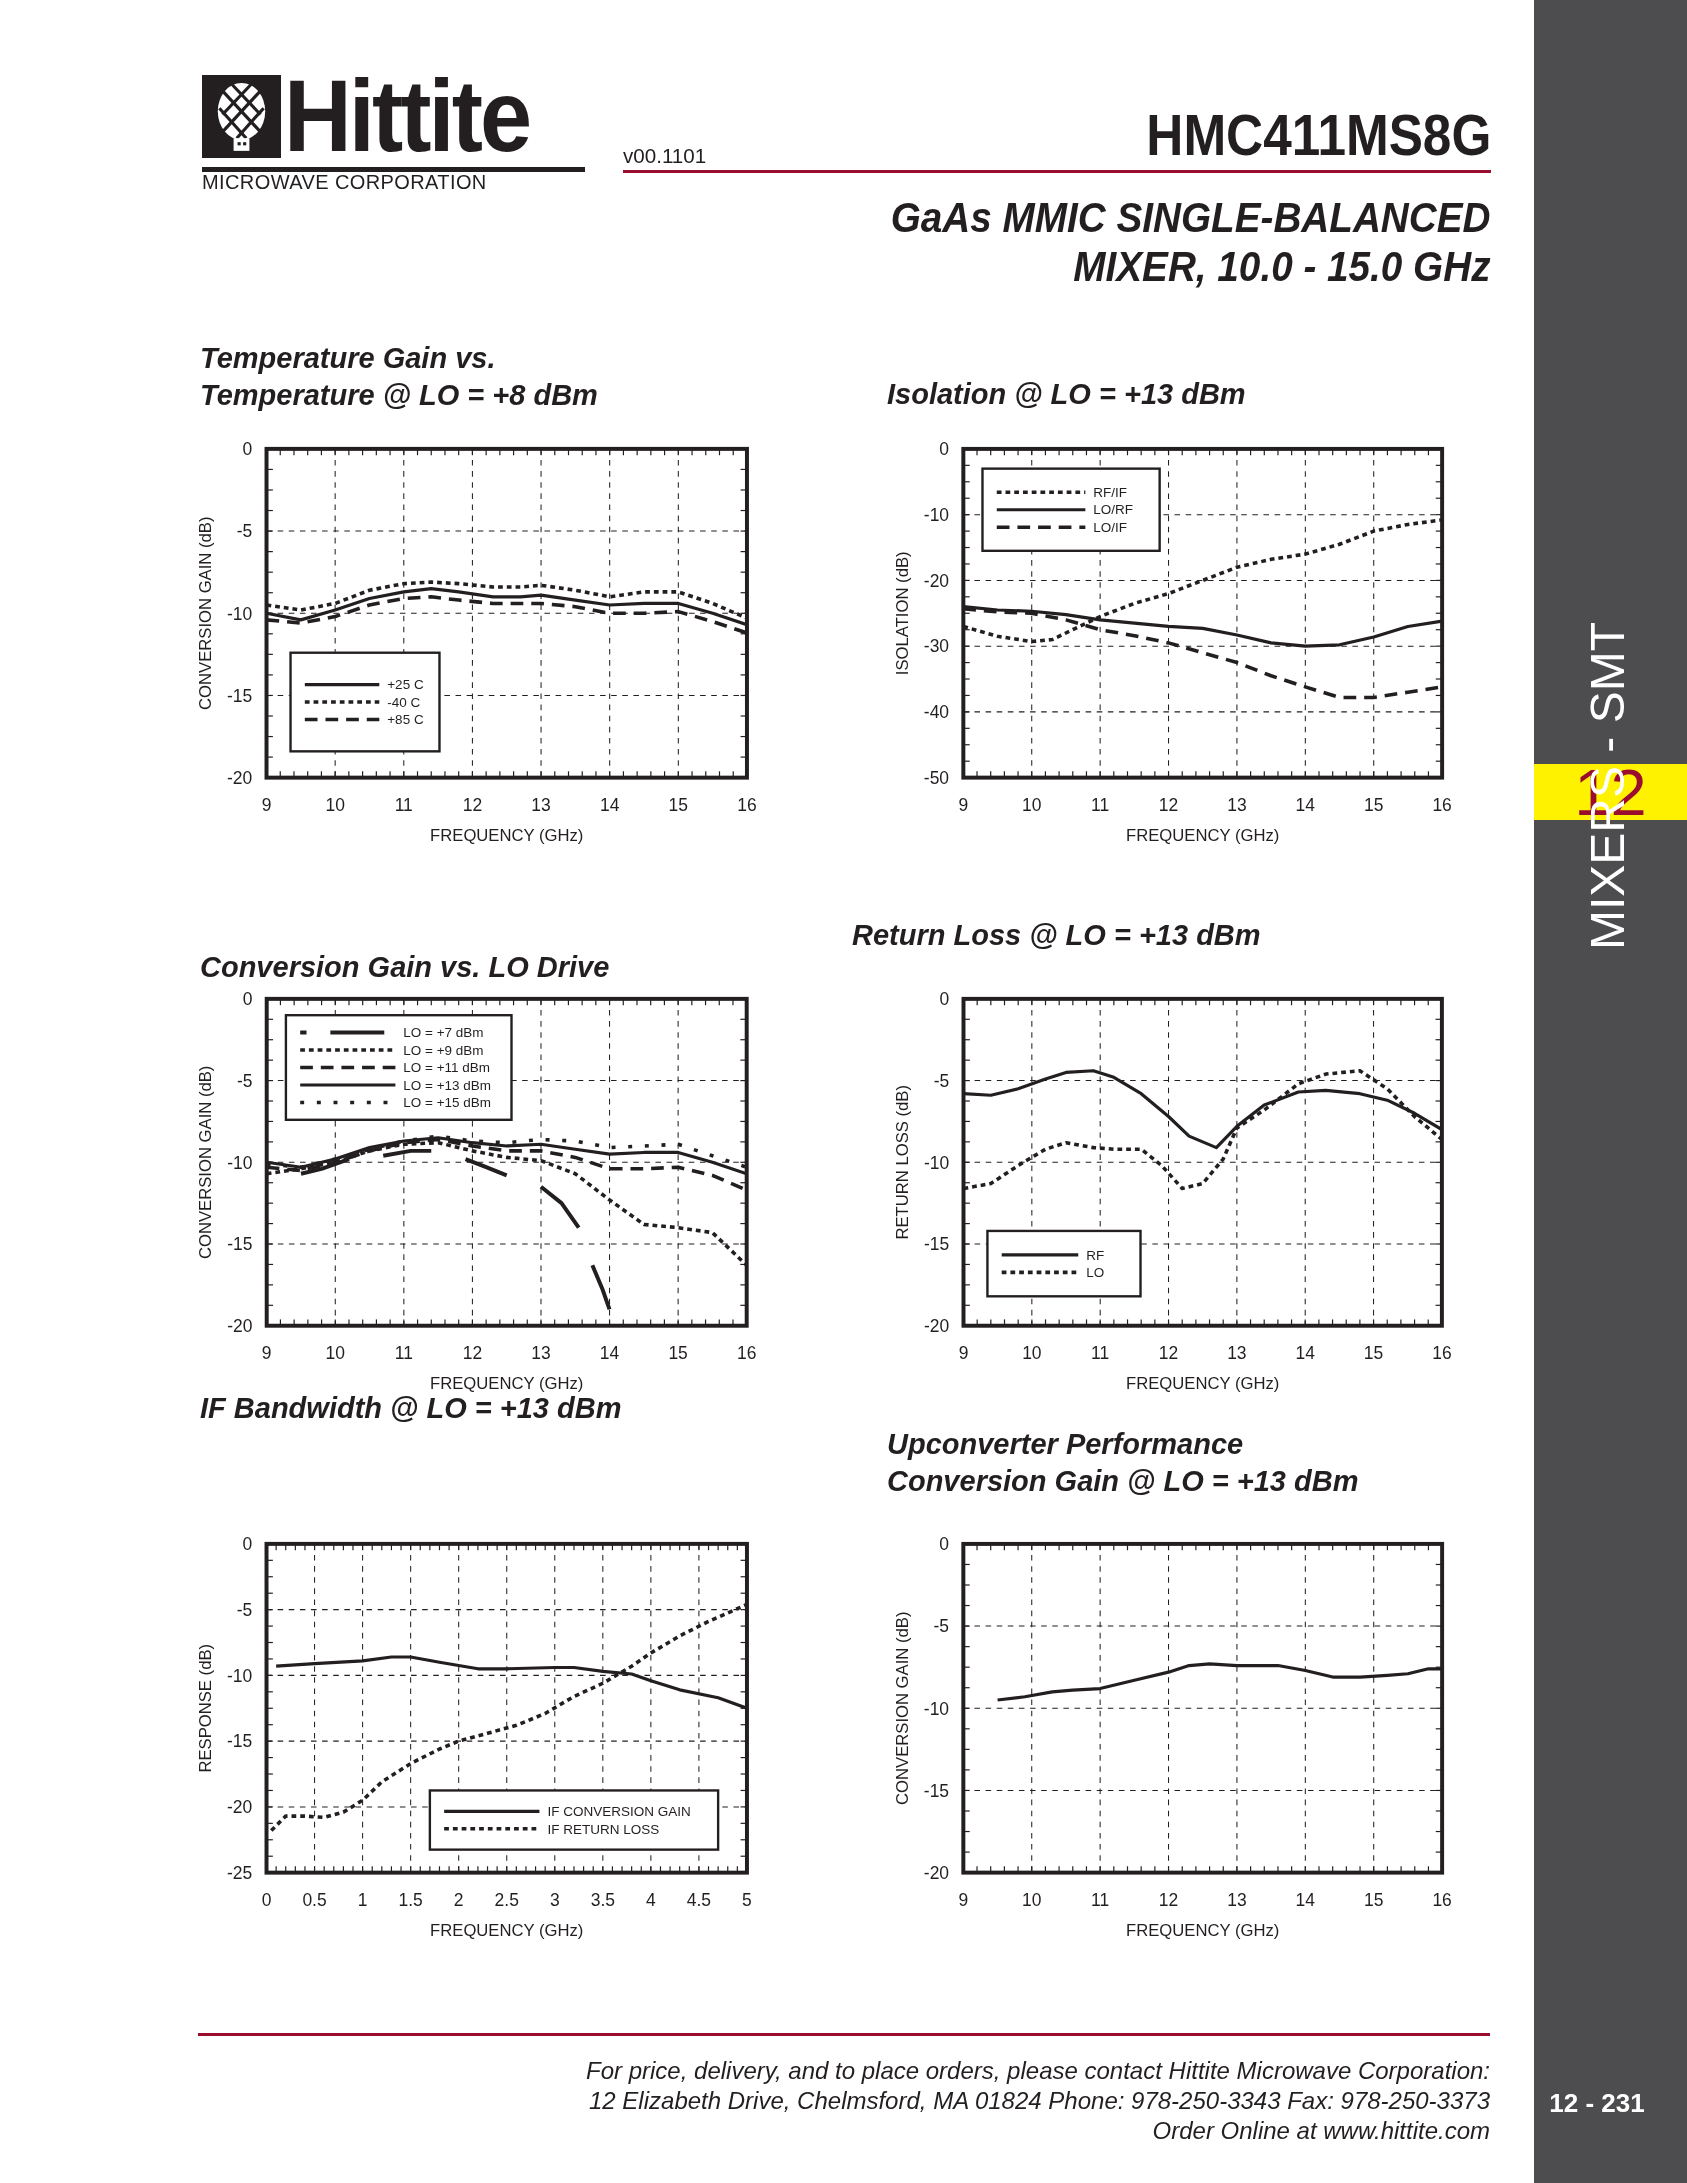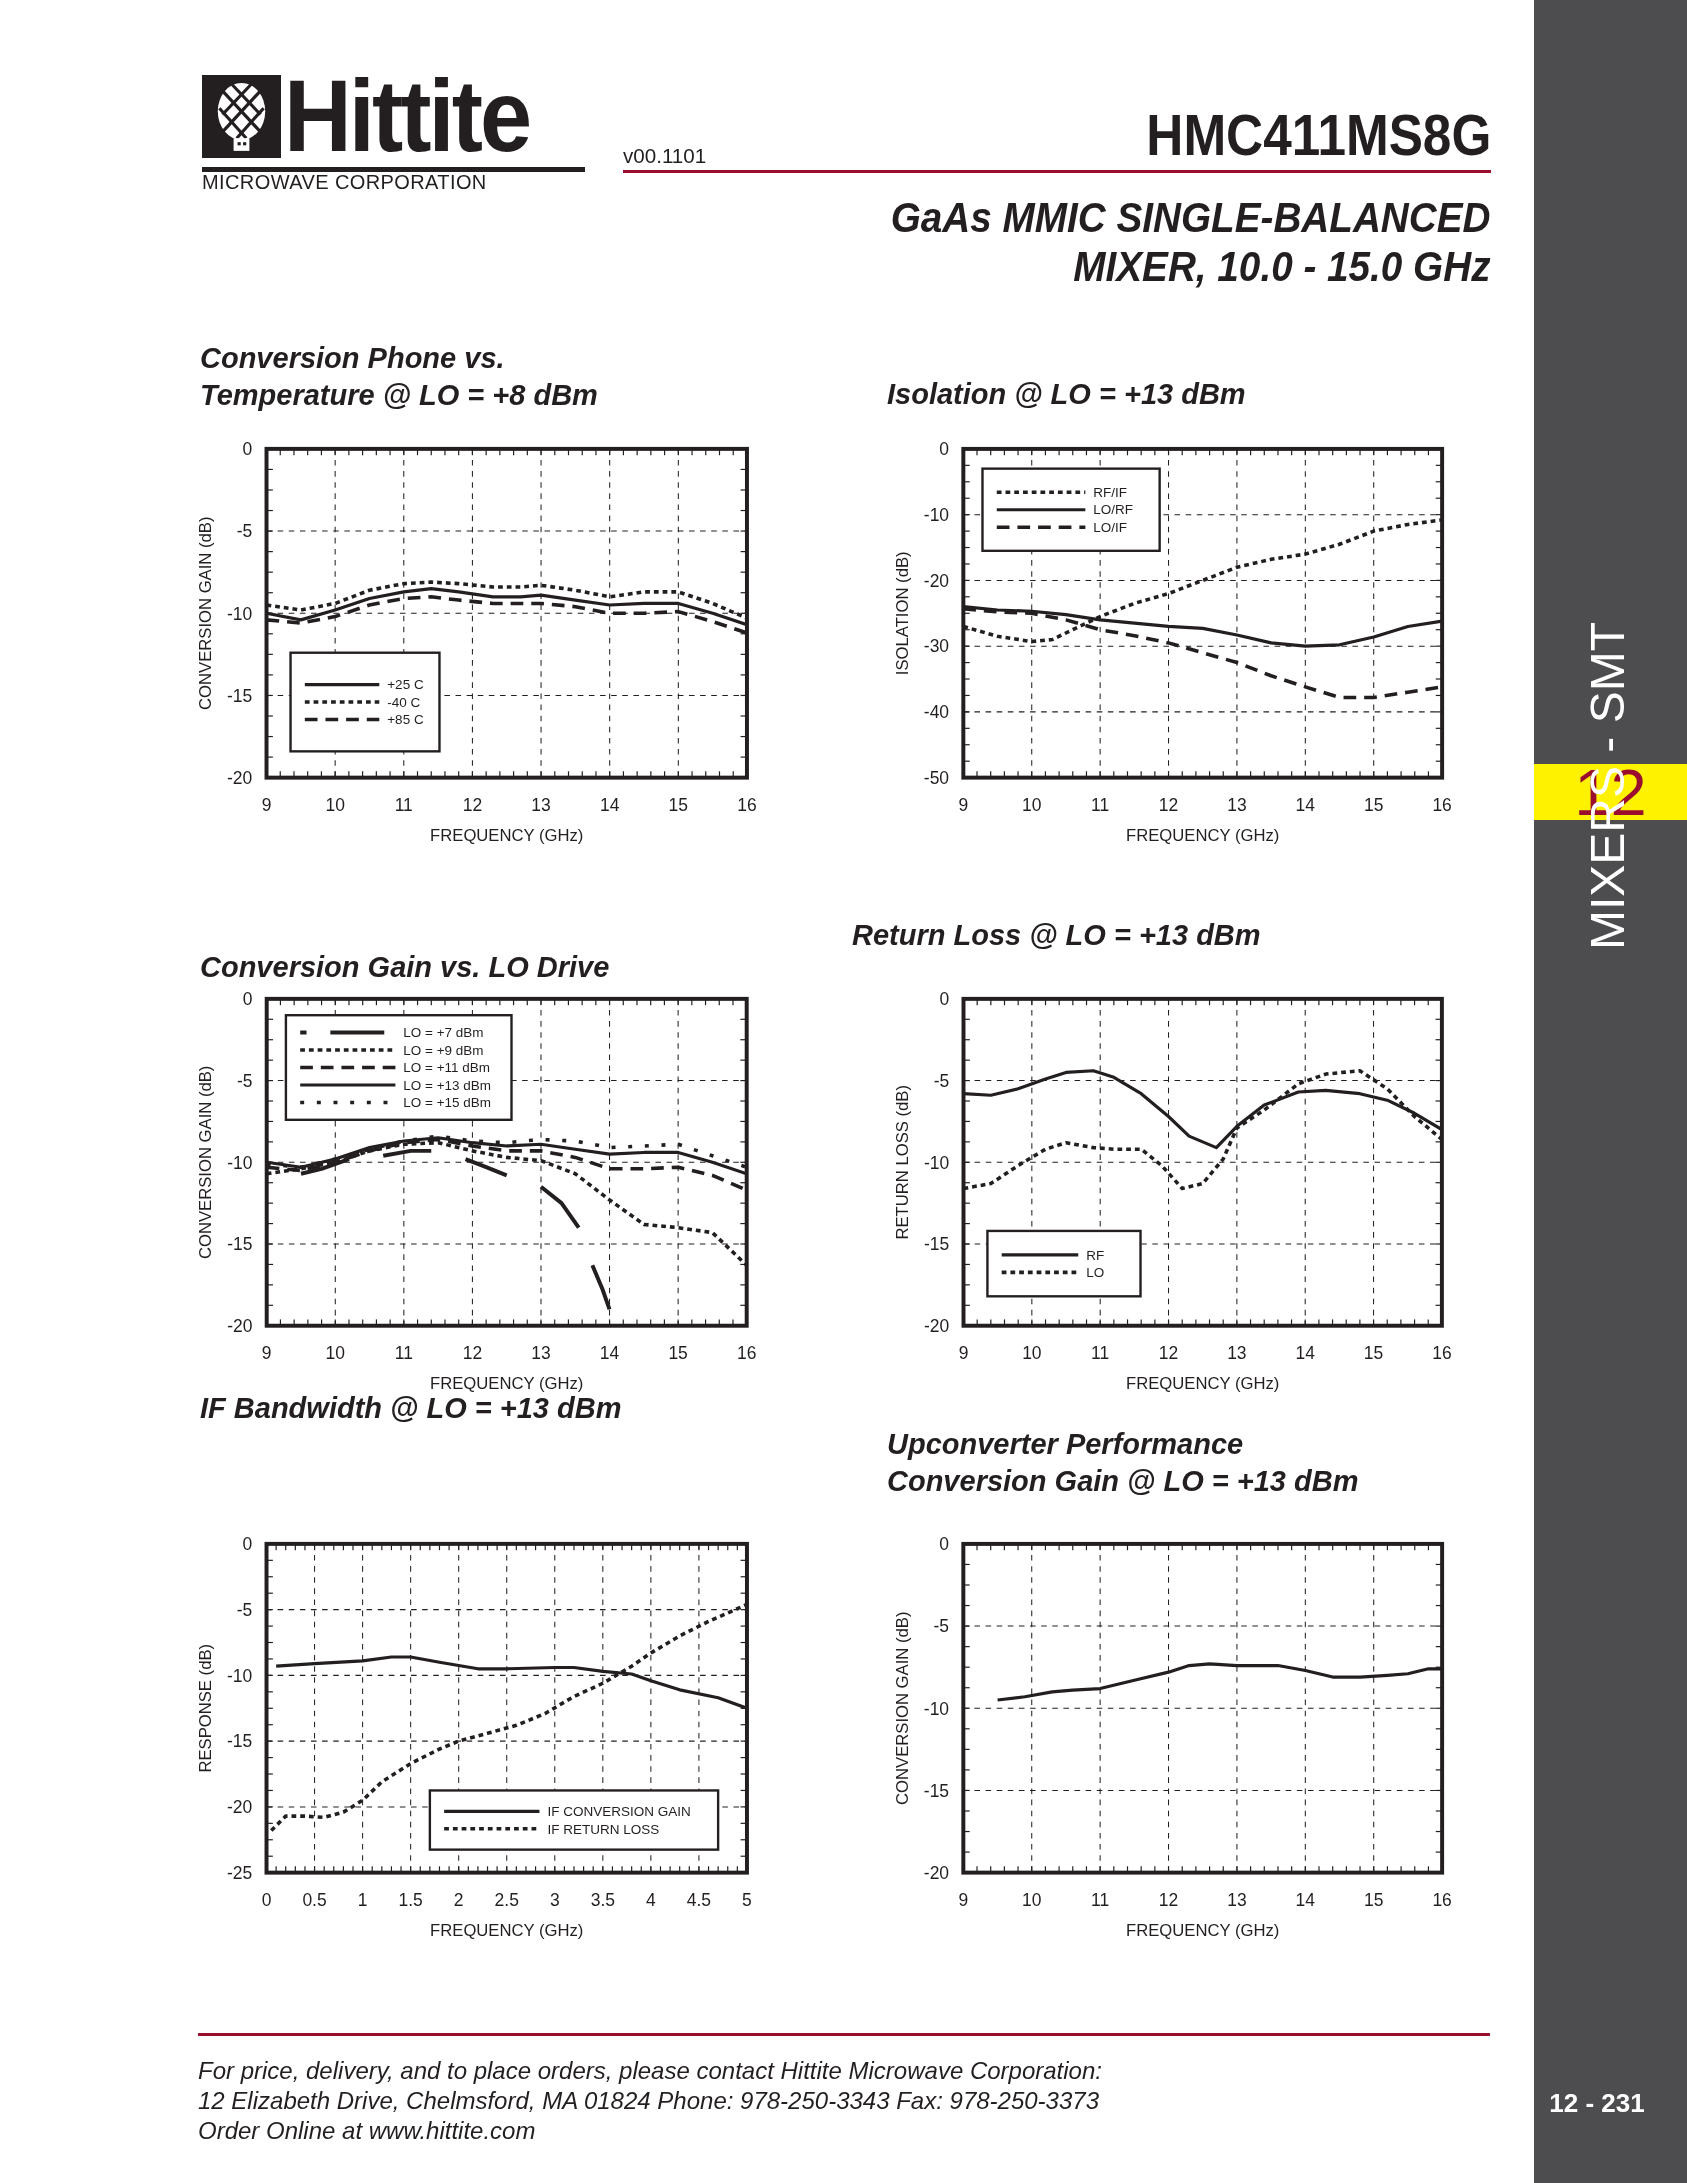--- a/index.html
+++ b/index.html
@@ -26,21 +26,21 @@
   .tab-label { left:1576px; top:1024px; width:476px; height:64px; color:#ffffff; font-size:48px;
                line-height:64px; transform:rotate(-90deg); transform-origin:0 0; white-space:nowrap;
                text-align:center; }
   .page-num { left:1534px; top:2088px; width:126px; text-align:center; color:#ffffff; font-size:26px; font-weight:bold; }
   
   .ctitle { font-size:29px; font-weight:bold; font-style:italic; line-height:37px; color:#231f20; }
   .chart { position:absolute; }
   .chart svg { overflow:visible; }
   
   .foot-rule { left:198px; top:2033px; width:1292px; height:3.2px; background:#9b0d2f; }
-  .footer { left:198px; top:2056px; width:1292px; text-align:left; font-style:italic;
+  .footer { left:198px; top:2056px; width:1292px; text-align:right; font-style:italic;
             font-size:24px; line-height:30px; color:#231f20; }
 </style>
 </head>
 <body>
 
 <div class="abs logo-box">
   <svg width="79" height="83" viewBox="0 0 100 105">
     <ellipse cx="50" cy="46" rx="30" ry="36" fill="#fff"></ellipse>
     <g stroke="#231f20" stroke-width="4">
       <line x1="26" y1="20" x2="74" y2="72"></line>
@@ -65,21 +65,21 @@
   <div>GaAs MMIC SINGLE-BALANCED</div>
   <div>MIXER, 10.0 - 15.0 GHz</div>
 </div>
 
 <div class="abs sidebar"></div>
 <div class="abs tab-num">12</div>
 <div class="abs tab-label">MIXERS - SMT</div>
 <div class="abs page-num">12 - 231</div>
 
 <div class="abs ctitle" style="left:200px; top:340px;">
-  <div>Conversion Phone vs.</div>
+  <div>Temperature Gain vs.</div>
   <div>Temperature @ LO = +8 dBm</div>
 </div>
 <div class="abs ctitle" style="left:887px; top:376px;">
   <div>Isolation @ LO = +13 dBm</div>
 </div>
 <div class="abs ctitle" style="left:200px; top:917px;margin-top:32px;">
   <div>Conversion Gain vs. LO Drive</div>
 </div>
 <div class="abs ctitle" style="left:852px; top:917px;">
   <div>Return Loss @ LO = +13 dBm</div>

